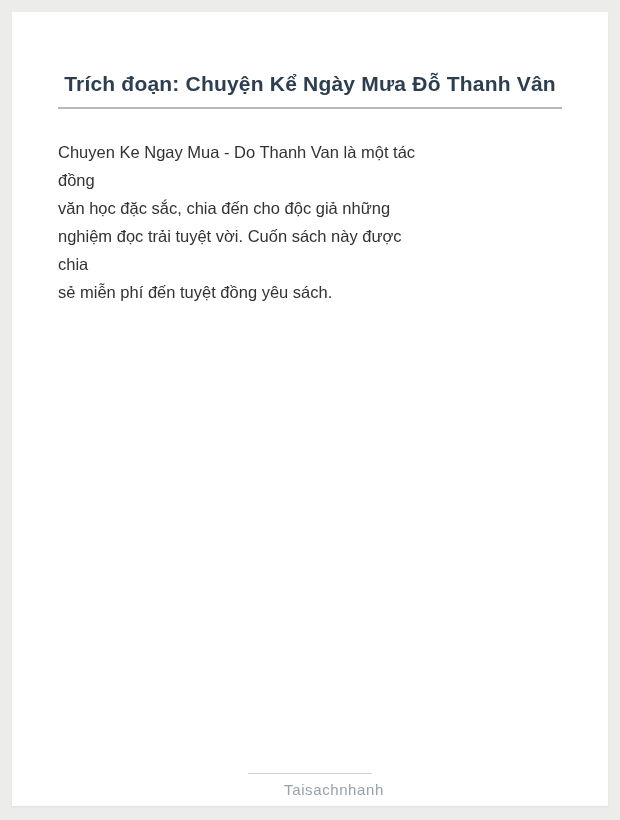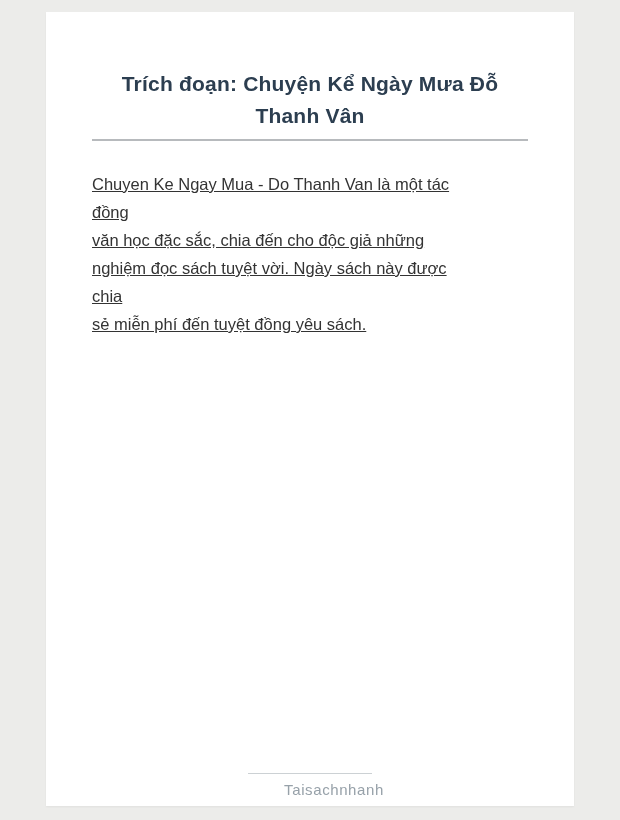--- a/index.html
+++ b/index.html
@@ -7,21 +7,21 @@
     padding: 0;
     width: 620px;
     height: 820px;
     background: #ececea;
     font-family: "Liberation Sans", "DejaVu Sans", sans-serif;
     -webkit-font-smoothing: antialiased;
   }
   .page-card {
     position: relative;
     margin: 12px auto 0;
-    width: 528px;
+    width: 596px;
     height: 794px;
     background: #ffffff;
     box-shadow: 0 1px 2px rgba(0,0,0,0.05);
     box-sizing: border-box;
   }
   .content {
     padding: 0 46px;
   }
   .page-title {
     margin: 0;
@@ -37,21 +37,20 @@
     border: none;
     border-top: 2px solid #b7babd;
     margin: 7px 0 0 0;
   }
   .excerpt {
     margin-top: 29px;
     font-size: 16.5px;
     line-height: 28px;
     color: #333333;
     text-align: left;
-    text-decoration: underline;
   }
   .excerpt .line {
     min-height: 28px;
   }
   .footer {
     position: absolute;
     bottom: 6px;
     left: 0;
     right: 0;
     text-align: center;
@@ -75,21 +74,21 @@
 <body>
 
 <div class="page-card">
   <div class="content">
     <h1 class="page-title">Trích đoạn: Chuyện Kể Ngày Mưa Đỗ Thanh Vân</h1>
     <hr class="title-rule">
     <div class="excerpt">
       <div class="line">Chuyen Ke Ngay Mua - Do Thanh Van là một tác</div>
       <div class="line">đồng</div>
       <div class="line">văn học đặc sắc, chia đến cho độc giả những</div>
-      <div class="line">nghiệm đọc sách tuyệt vời. Ngày sách này được</div>
+      <div class="line">nghiệm đọc trải tuyệt vời. Cuốn sách này được</div>
       <div class="line">chia</div>
       <div class="line">sẻ miễn phí đến tuyệt đồng yêu sách.</div>
     </div>
   </div>
 
   <div class="footer">
     <hr class="footer-rule">
     <div class="footer-brand">Taisachnhanh</div>
   </div>
 </div>

